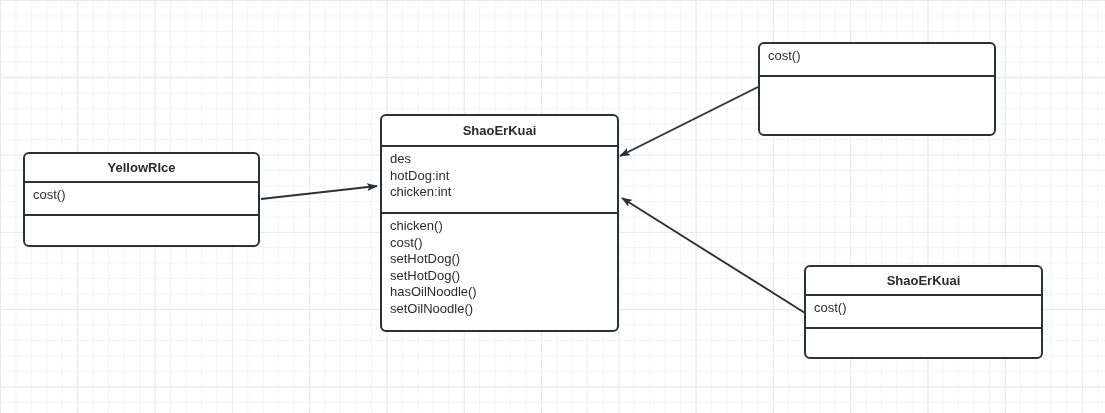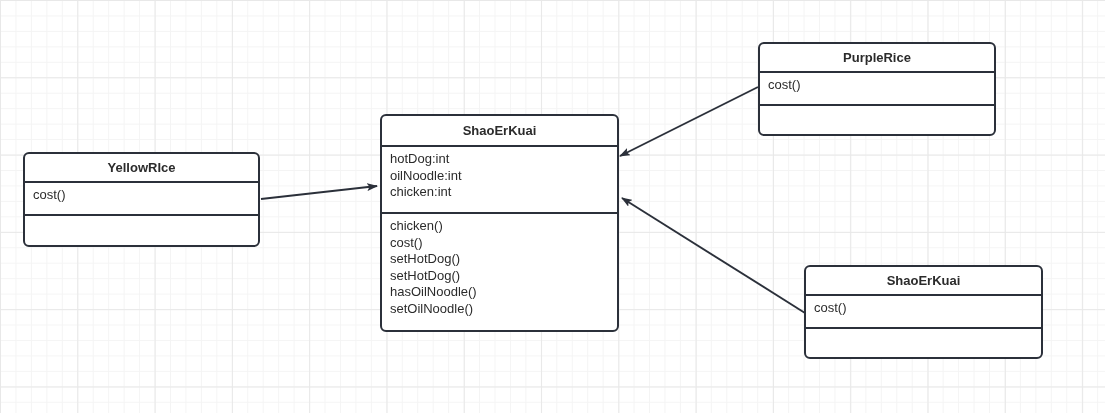--- a/index.html
+++ b/index.html
@@ -93,36 +93,35 @@
     <div class="uml-title" style="height:29px;">YellowRIce</div>
     <div class="uml-section divider" style="height:33px;">
       <div class="uml-row">cost()</div>
     </div>
     <div class="uml-section empty" style="height:29px;"></div>
   </div>
 
   <div class="uml-class" style="left:380px; top:114px; width:239px; height:218px;">
     <div class="uml-title" style="height:31px;">ShaoErKuai</div>
     <div class="uml-section divider" style="height:67px;">
+      <div class="uml-row">des</div>
       <div class="uml-row">hotDog:int</div>
-      <div class="uml-row">oilNoodle:int</div>
       <div class="uml-row">chicken:int</div>
     </div>
     <div class="uml-section" style="height:116px;">
       <div class="uml-row">chicken()</div>
       <div class="uml-row">cost()</div>
       <div class="uml-row">setHotDog()</div>
       <div class="uml-row">setHotDog()</div>
       <div class="uml-row">hasOilNoodle()</div>
       <div class="uml-row">setOilNoodle()</div>
     </div>
   </div>
 
   <div class="uml-class" style="left:758px; top:42px; width:238px; height:94px;">
-    <div class="uml-title" style="height:29px;">PurpleRice</div>
     <div class="uml-section divider" style="height:33px;">
       <div class="uml-row">cost()</div>
     </div>
     <div class="uml-section empty" style="height:28px;"></div>
   </div>
 
   <div class="uml-class" style="left:804px; top:265px; width:239px; height:94px;">
     <div class="uml-title" style="height:29px;">ShaoErKuai</div>
     <div class="uml-section divider" style="height:33px;">
       <div class="uml-row">cost()</div>

